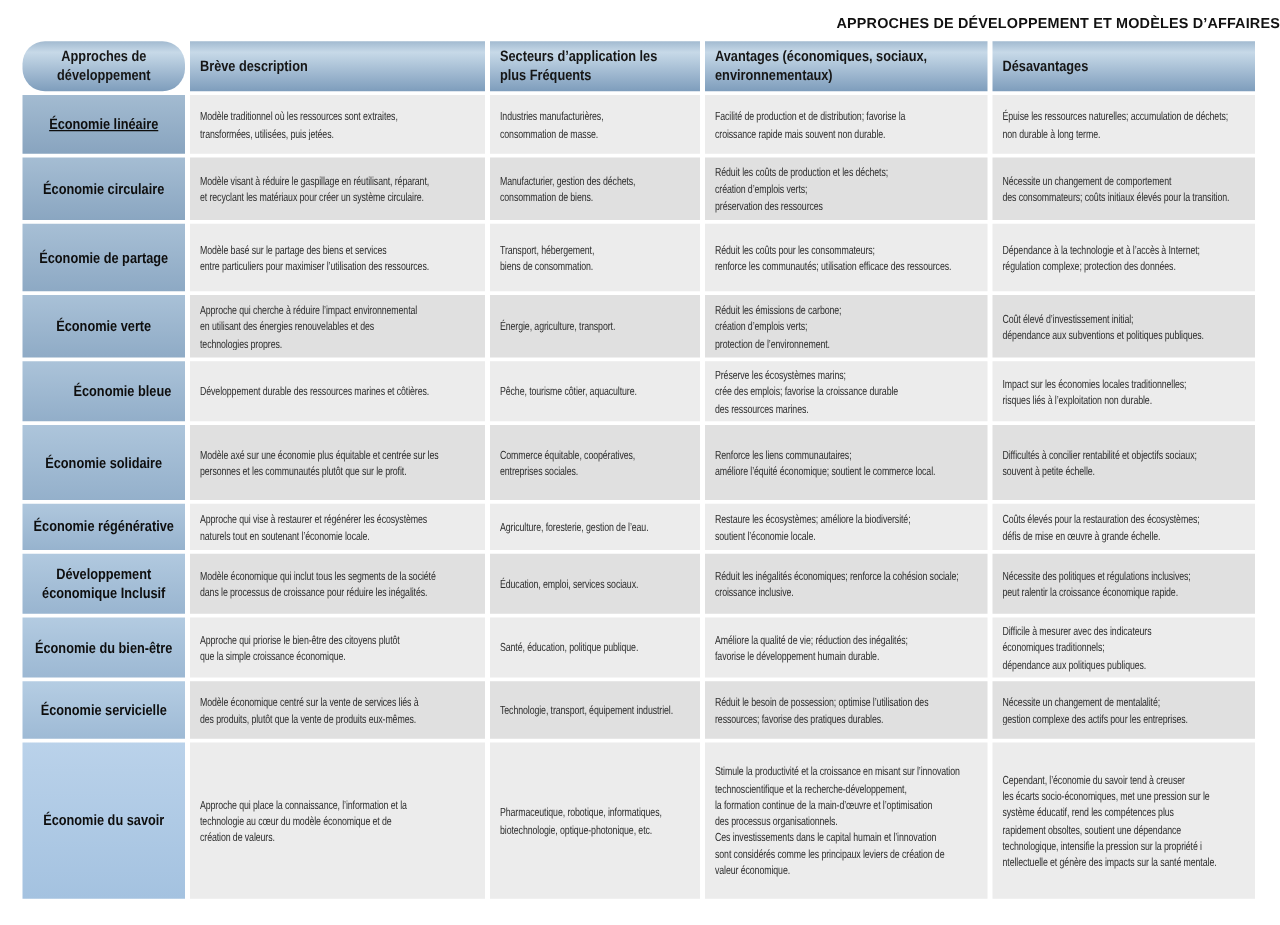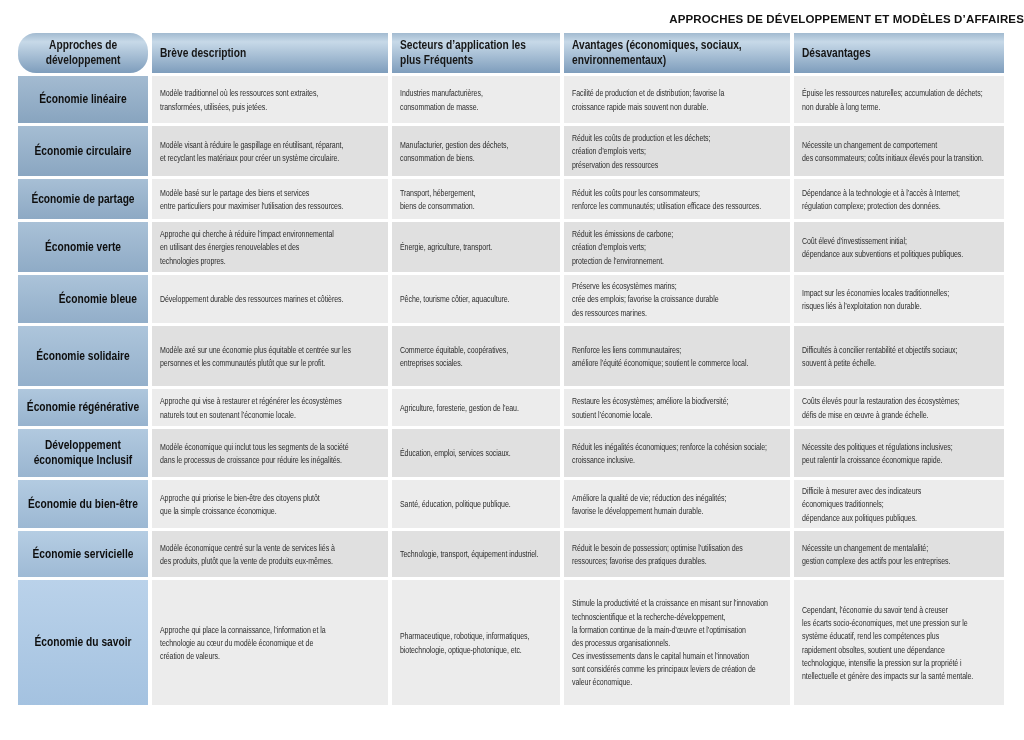--- a/index.html
+++ b/index.html
@@ -28,35 +28,35 @@
   th .ct { width:117.7%; transform:scaleX(0.85); transform-origin:0 50%;
            font-size:12px; font-weight:bold; line-height:1.25; }
   th.center .ct, tbody th.rowhead .ct { transform-origin:50% 50%;
            margin-left:-8.85%; text-align:center; }
 
   
   tbody tr:nth-child(odd)  td { background:#ececec; }
   tbody tr:nth-child(even) td { background:#e0e0e0; }
 
   
-  tbody tr:nth-child(1)  th { background:linear-gradient(#a3bbd1,#88a4bf); }
+  tbody tr:nth-child(1)  th { background:linear-gradient(#a3bbd1,#88a4bf);text-decoration:underline; }
   tbody tr:nth-child(2)  th { background:linear-gradient(#a5bdd3,#8aa6c1); }
   tbody tr:nth-child(3)  th { background:linear-gradient(#a7bfd5,#8da9c4); }
   tbody tr:nth-child(4)  th { background:linear-gradient(#a9c1d7,#8fabc6); }
   tbody tr:nth-child(5)  th { background:linear-gradient(#abc3d9,#92aec9);padding-left:32px; }
   tbody tr:nth-child(6)  th { background:linear-gradient(#adc5db,#94b0cb); }
   tbody tr:nth-child(7)  th { background:linear-gradient(#afc7dd,#97b3ce); }
   tbody tr:nth-child(8)  th { background:linear-gradient(#b1c9df,#99b5d0); }
   tbody tr:nth-child(9)  th { background:linear-gradient(#b3cbe1,#9cb8d3); }
   tbody tr:nth-child(10) th { background:linear-gradient(#b5cde3,#9ebad5); }
   tbody tr:nth-child(11) th { background:linear-gradient(#bad2ea,#a4c2e0); }
 
   
   tbody tr:nth-child(1){height:47px} tbody tr:nth-child(2){height:50px}
-  tbody tr:nth-child(3){height:40px} tbody tr:nth-child(4){height:50px}
+  tbody tr:nth-child(3){height:54px} tbody tr:nth-child(4){height:50px}
   tbody tr:nth-child(5){height:48px} tbody tr:nth-child(6){height:60px}
   tbody tr:nth-child(7){height:37px} tbody tr:nth-child(8){height:48px}
   tbody tr:nth-child(9){height:48px} tbody tr:nth-child(10){height:46px}
   tbody tr:nth-child(11){height:125px}
 </style>
 </head>
 <body>
 
 <h1 class="page-title">APPROCHES DE DÉVELOPPEMENT ET MODÈLES D’AFFAIRES</h1>
 

